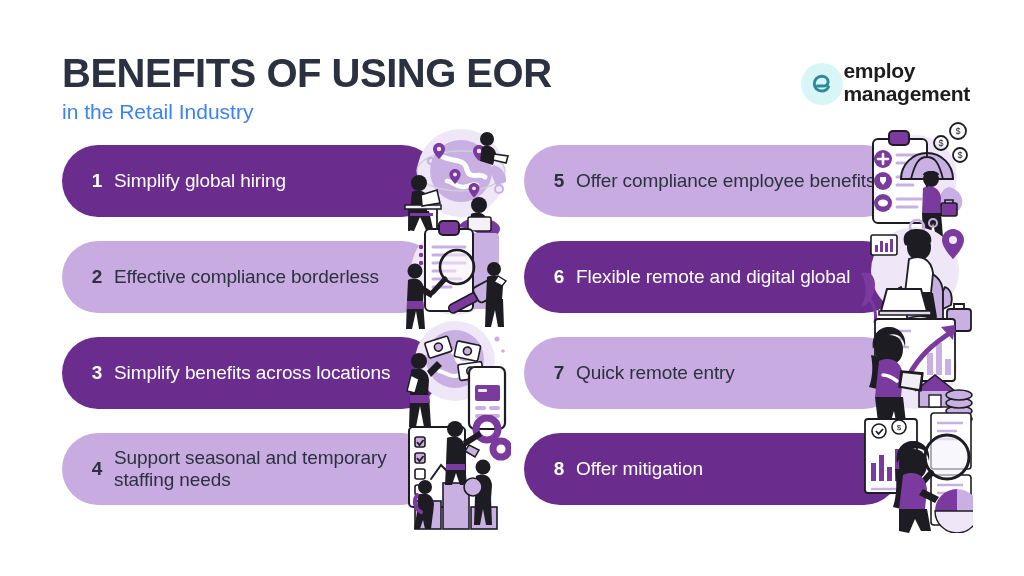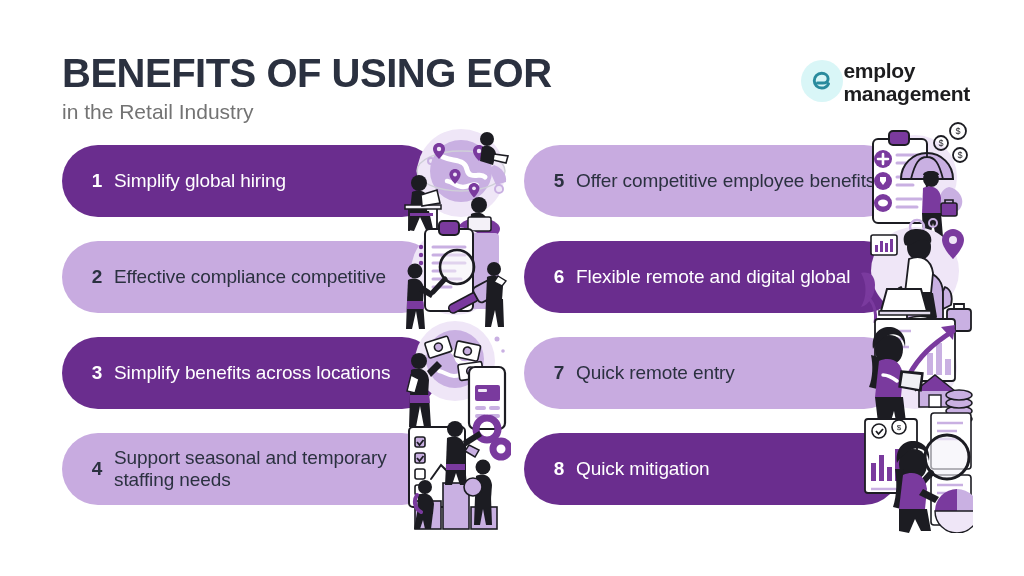--- a/index.html
+++ b/index.html
@@ -33,32 +33,32 @@
     font-weight: 700;
     letter-spacing: -0.5px;
     color: #2b3140;
     line-height: 1.05;
     margin: 0;
     white-space: nowrap;
   }
   .subtitle {
     font-size: 21px;
     font-weight: 500;
-    color: #737373;
+    color: #3b82f6;
     margin: 6px 0 0 0;
     line-height: 1.1;
   }
 
   
   .logo {
     position: absolute;
     right: 54px;
     top: 60px;
     display: flex;
-    align-items: flex-start;
+    align-items: flex-end;
   }
   .logo-mark {
     width: 42px;
     height: 42px;
     border-radius: 50%;
     background: #d9f6f7;
     display: flex;
     align-items: center;
     justify-content: center;
     flex: 0 0 auto;
@@ -210,21 +210,21 @@
             </g>
             <circle cx="104" cy="72" r="4" fill="none" stroke="#c9b0e2" stroke-width="2"></circle>
             <circle cx="36" cy="44" r="3" fill="none" stroke="#c9b0e2" stroke-width="2"></circle>
           </svg>
         </div>
       </div>
 
       <div class="item">
         <div class="pill light">
           <span class="num">2</span>
-          <span class="label">Effective compliance competitive</span>
+          <span class="label">Effective compliance borderless</span>
         </div>
         <div class="illus">
           <svg viewBox="0 0 116 128">
             <circle cx="60" cy="58" r="44" fill="#efe6f7"></circle>
             <rect x="74" y="20" width="30" height="76" rx="4" fill="#c9b0e2"></rect>
             <rect x="30" y="16" width="48" height="82" rx="5" fill="#fff" stroke="#1c1c22" stroke-width="2"></rect>
             <rect x="44" y="8" width="20" height="14" rx="4" fill="#7a3a9e" stroke="#1c1c22" stroke-width="2"></rect>
             <g stroke="#c9b0e2" stroke-width="3" stroke-linecap="round">
               <path d="M38 34h32M38 42h32M38 50h32M38 58h22M38 66h28M38 74h18"></path>
             </g>
@@ -354,21 +354,21 @@
         </div>
       </div>
 
     </div>
 
     <div class="column col-right">
 
       <div class="item">
         <div class="pill light">
           <span class="num">5</span>
-          <span class="label">Offer competitive employee benefits</span>
+          <span class="label">Offer compliance employee benefits</span>
         </div>
         <div class="illus">
           <svg viewBox="0 0 116 128">
             <circle cx="58" cy="60" r="42" fill="#efe6f7"></circle>
             <path d="M92 70c10 2 16 12 12 20s-16 8-20 0 0-18 8-20z" fill="#c9b0e2"></path>
             <rect x="16" y="22" width="54" height="84" rx="5" fill="#fff" stroke="#1c1c22" stroke-width="2"></rect>
             <rect x="32" y="14" width="20" height="14" rx="4" fill="#7a3a9e" stroke="#1c1c22" stroke-width="2"></rect>
             <g>
               <circle cx="26" cy="42" r="9" fill="#7a3a9e"></circle>
               <path d="M26 37v10M21 42h10" stroke="#fff" stroke-width="2.6" stroke-linecap="round"></path>
@@ -486,21 +486,21 @@
             <path d="M44 62l22 2-2 18-22-4z" fill="#1c1c22" stroke="#1c1c22" stroke-width="1.4"></path>
             <path d="M46 64l18 2-2 14-18-3z" fill="#f0f0f4"></path>
             <path d="M26 66c6 0 10 3 14 6" stroke="#fff" stroke-width="3.5" fill="none" stroke-linecap="round"></path>
           </svg>
         </div>
       </div>
 
       <div class="item">
         <div class="pill dark">
           <span class="num">8</span>
-          <span class="label">Quick mitigation</span>
+          <span class="label">Offer mitigation</span>
         </div>
         <div class="illus">
           <svg viewBox="0 0 116 128">
             <rect x="74" y="8" width="40" height="56" rx="3" fill="#fff" stroke="#1c1c22" stroke-width="1.6"></rect>
             <g stroke="#c9b0e2" stroke-width="2.4">
                 <path d="M80 18h26M80 26h20M80 34h24"></path>
               </g>
             <rect x="74" y="70" width="40" height="50" rx="3" fill="#fff" stroke="#1c1c22" stroke-width="1.6"></rect>
             <g stroke="#c9b0e2" stroke-width="2.4">
                 <path d="M80 80h26M80 88h18"></path>

